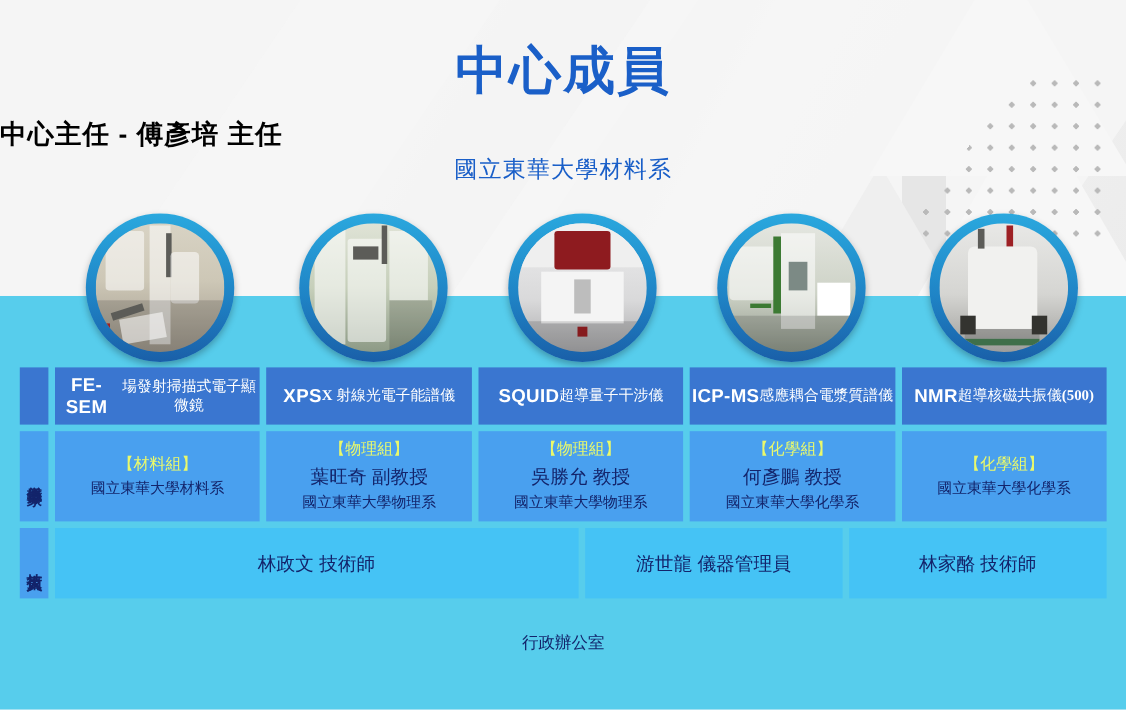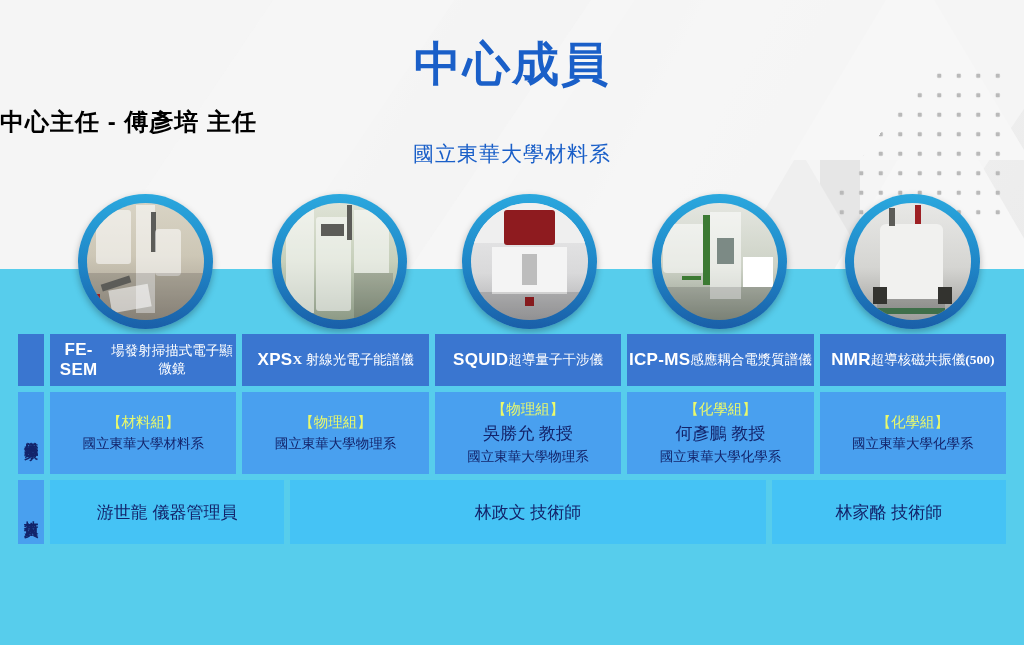--- a/index.html
+++ b/index.html
@@ -259,20 +259,21 @@
   <div class="row">
     <div class="lab exp-lab">儀器專家</div>
 
     <div class="cell exp">
       <span class="grp">【材料組】</span>
       <span class="dep">國立東華大學材料系</span>
     </div>
 
     <div class="cell exp">
       <span class="grp">【物理組】</span>
+      <span class="nm">葉旺奇 副教授</span>
       <span class="dep">國立東華大學物理系</span>
     </div>
 
     <div class="cell exp">
       <span class="grp">【物理組】</span>
       <span class="nm">吳勝允 教授</span>
       <span class="dep">國立東華大學物理系</span>
     </div>
 
     <div class="cell exp">
@@ -282,21 +283,22 @@
     </div>
 
     <div class="cell exp">
       <span class="grp">【化學組】</span>
       <span class="dep">國立東華大學化學系</span>
     </div>
   </div>
 
   <div class="row">
     <div class="lab tec-lab">技術人員</div>
+    <div class="cell tec span2">林政文  技術師</div>
     <div class="cell tec">游世龍  儀器管理員</div>
-    <div class="cell tec span2">林政文  技術師</div>
     <div class="cell tec">林家酪 技術師</div>
   </div>
 
 </div>
 
 <div class="foot">
+  <div class="office">行政辦公室</div>
 </div>
 
 </body></html>

